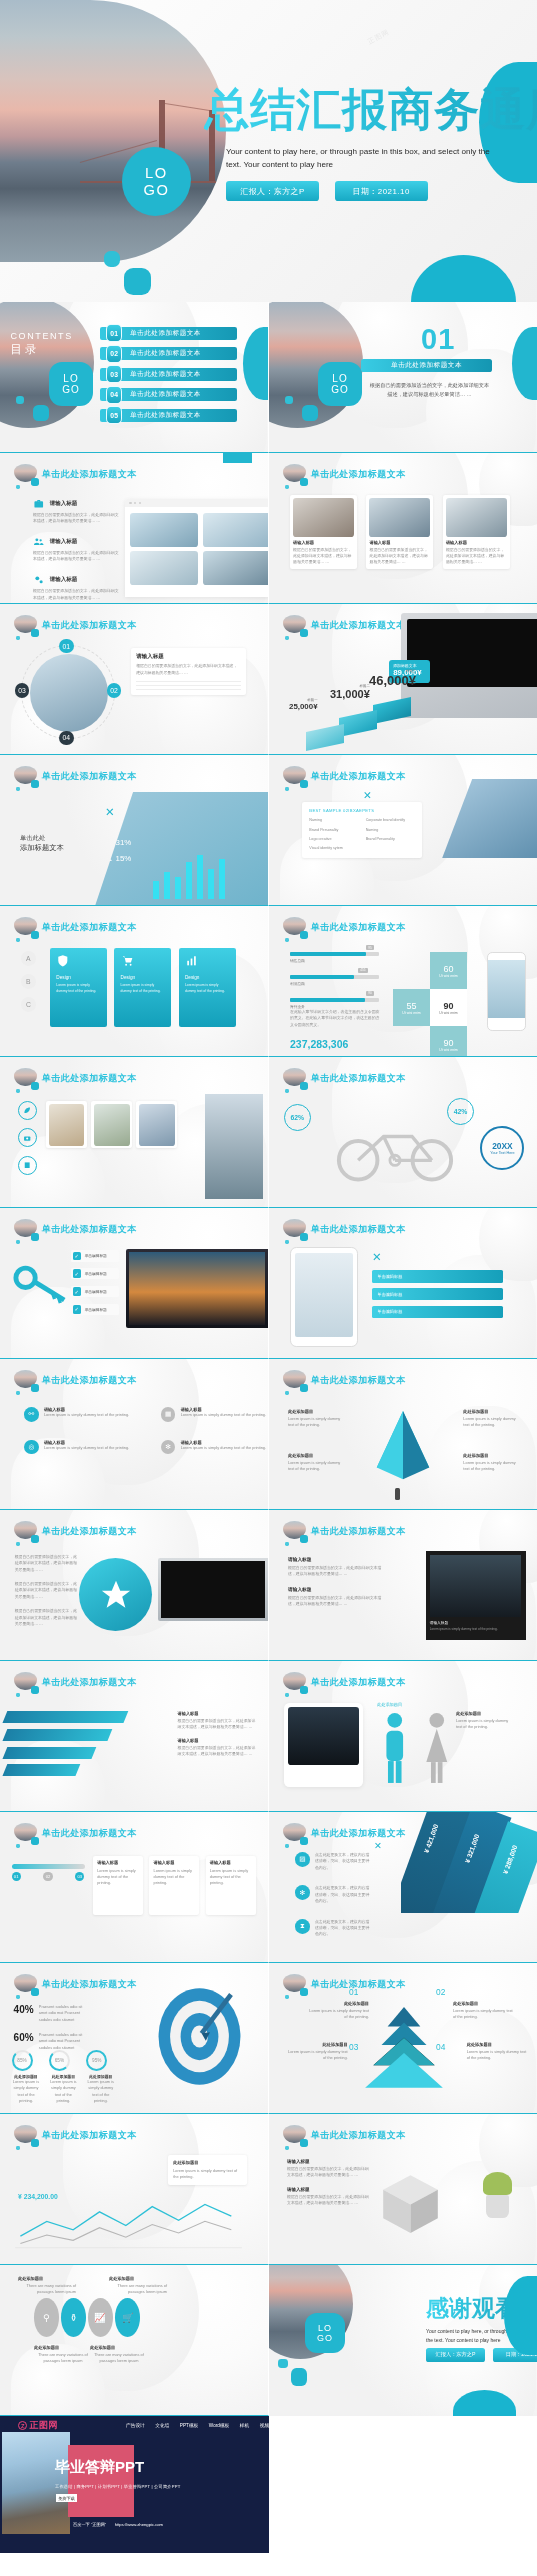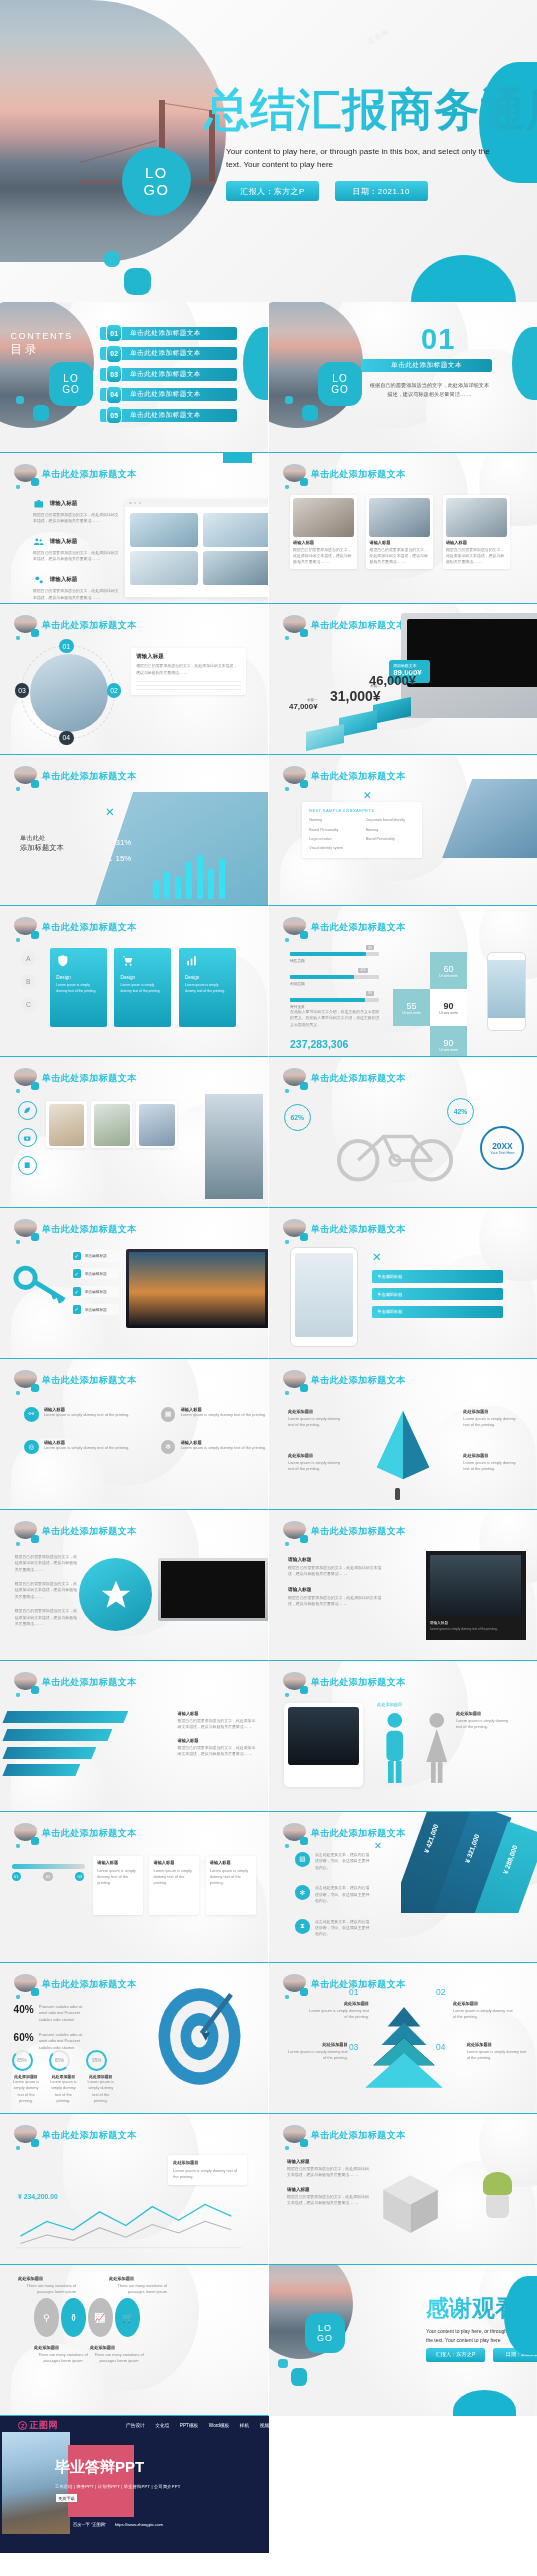--- a/index.html
+++ b/index.html
@@ -395,25 +395,25 @@
         <div style="font-size:3.9px;">添加标题文本</div>
         <div style="font-size:7.9px;font-weight:700;">89,000¥</div>
       </div>
       <div style="position:absolute;left:20px;top:65px;">
         <div style="position:absolute;left:80px;top:0;text-align:right;">
           <div style="font-size:3.4px;color:#777;">标题三</div>
           <div style="font-size:13px;font-weight:700;color:#333;">46,000¥</div>
         </div>
         <div style="position:absolute;left:41px;top:14.7px;text-align:right;">
           <div style="font-size:3.4px;color:#777;">标题二</div>
-          <div style="font-size:14px;font-weight:700;color:#333;">31,000¥</div>
+          <div style="font-size:11px;font-weight:700;color:#333;">31,000¥</div>
         </div>
         <div style="position:absolute;left:0;top:29px;text-align:right;">
           <div style="font-size:3.4px;color:#777;">标题一</div>
-          <div style="font-size:7.9px;font-weight:700;color:#333;">47,000¥</div>
+          <div style="font-size:7.9px;font-weight:700;color:#333;">25,000¥</div>
         </div>
         <div style="position:absolute;left:84px;top:31.5px;width:38px;height:19px;background:linear-gradient(160deg,#2fc0d6,#148ca6);transform:skewY(-12deg);"></div>
         <div style="position:absolute;left:50px;top:45px;width:38px;height:19px;background:linear-gradient(160deg,#57cfe1,#1ba3bd);transform:skewY(-12deg);"></div>
         <div style="position:absolute;left:17px;top:59px;width:38px;height:19px;background:linear-gradient(160deg,#9fe0ea,#49bed2);transform:skewY(-12deg);"></div>
       </div>
     </div>
 
     <div class="slide">
       <div class="blob b2"></div>
       <div class="sl-head">

